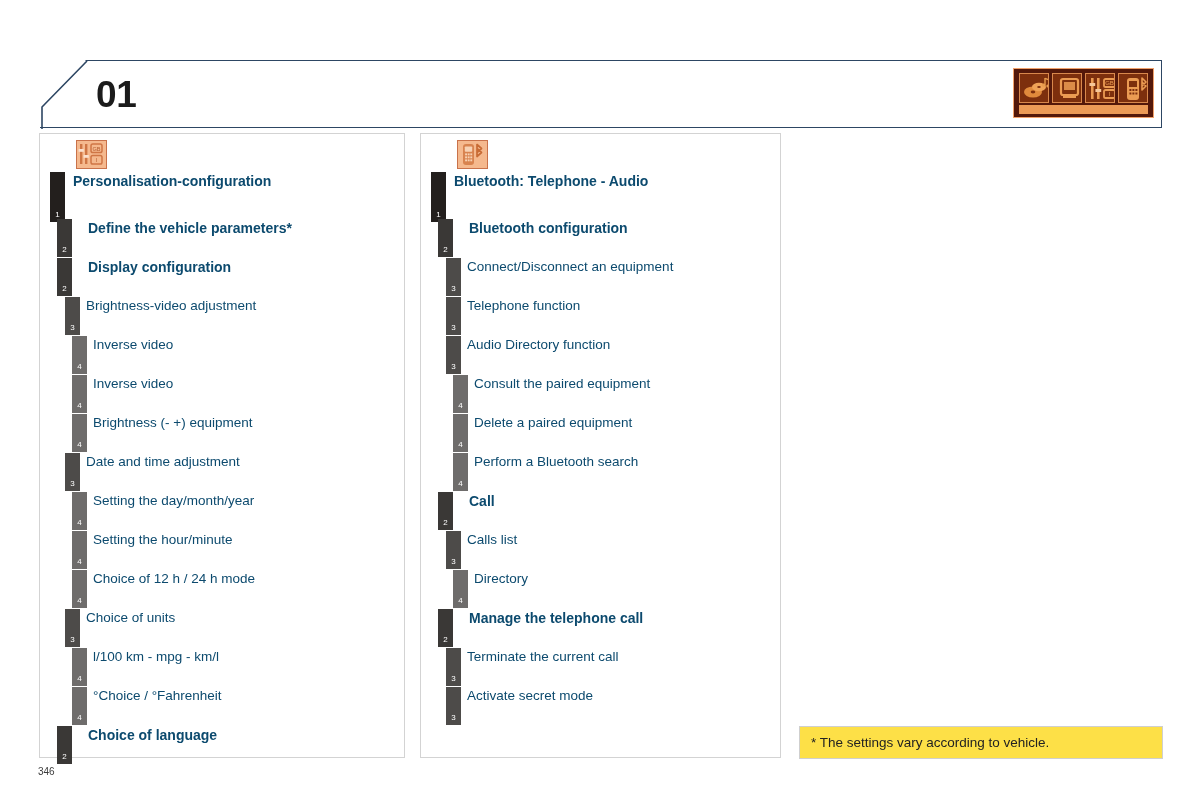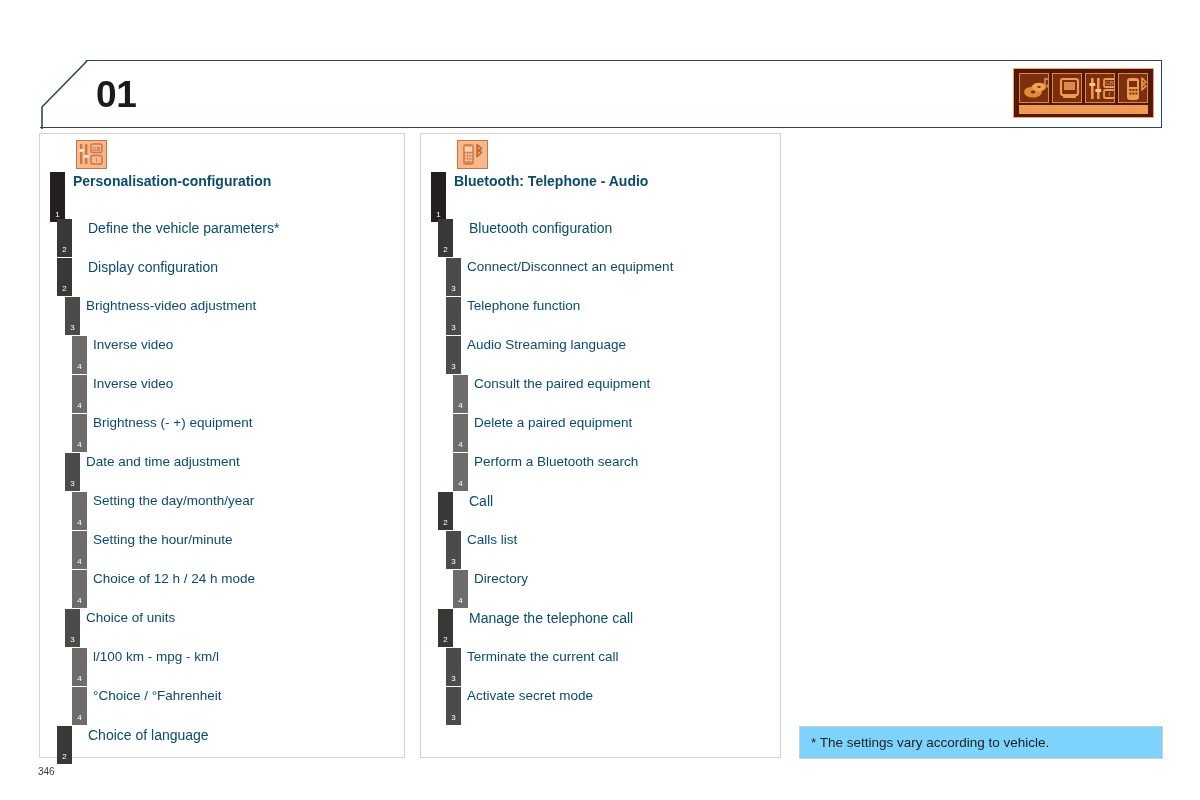--- a/index.html
+++ b/index.html
@@ -151,36 +151,36 @@
 
   .row-label {
     position: absolute;
     top: 0;
     font-size: 13.5px;
     color: #0c4a6e;
     white-space: nowrap;
     line-height: 18px;
   }
   .row-label.lvl1 { left: 33px; font-weight: bold; font-size: 14px; }
-  .row-label.lvl2 { left: 40px; font-weight: normal; font-size: 14px; padding-left: 8px; }
+  .row-label.lvl2 { left: 40px; font-weight: bold; font-size: 14px; padding-left: 8px; }
   .row-label.lvl3 { left: 46px; font-weight: normal; }
   .row-label.lvl4 { left: 53px; font-weight: normal; }
 
   .tree-row.gap-big { height: 47px; }
 
   
   #footnote-box {
     position: absolute;
     left: 799px;
     top: 726px;
     width: 364px;
     height: 33px;
     box-sizing: border-box;
     border: 1px solid #cfcfcf;
-    background: #7dd3fc;
+    background: #fde047;
     display: flex;
     align-items: center;
     padding-left: 11px;
   }
   #footnote-text {
     font-size: 13.5px;
     color: #222222;
   }
 
   
@@ -391,21 +391,21 @@
       <div class="row-label lvl3">Connect/Disconnect an equipment</div>
     </div>
 
     <div class="tree-row">
       <div class="level-bar lvl3">3</div>
       <div class="row-label lvl3">Telephone function</div>
     </div>
 
     <div class="tree-row">
       <div class="level-bar lvl3">3</div>
-      <div class="row-label lvl3">Audio Streaming language</div>
+      <div class="row-label lvl3">Audio Directory function</div>
     </div>
 
     <div class="tree-row">
       <div class="level-bar lvl4">4</div>
       <div class="row-label lvl4">Consult the paired equipment</div>
     </div>
 
     <div class="tree-row">
       <div class="level-bar lvl4">4</div>
       <div class="row-label lvl4">Delete a paired equipment</div>

